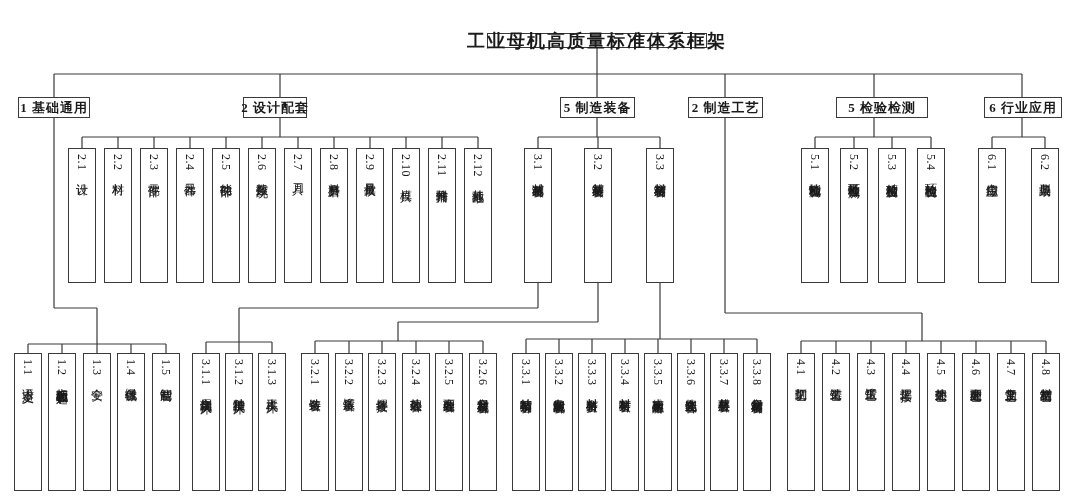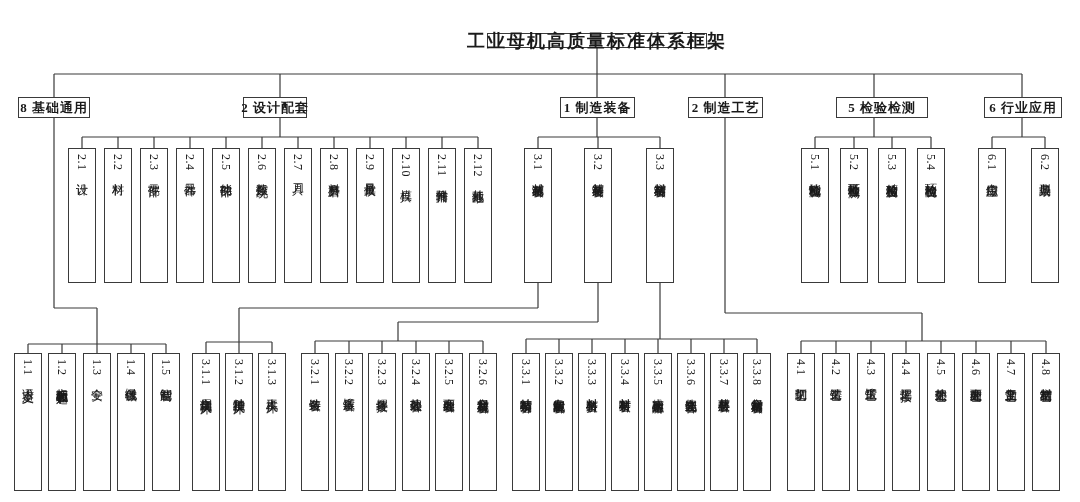--- a/index.html
+++ b/index.html
@@ -33,23 +33,23 @@
       <path d="M54 118 V308 M54 308 H97 M97 308 V344 M28 344 H166 M28 344 V353 M62 344 V353 M97 344 V353 M131 344 V353 M166 344 V353"></path>
       <path d="M538 283 V308 M538 308 H239 M239 308 V342 M206 342 H272 M206 342 V353 M239 342 V353 M272 342 V353"></path>
       <path d="M598 283 V322 M598 322 H398 M398 322 V341 M315 341 H483 M315 341 V353 M349 341 V353 M382 341 V353 M416 341 V353 M449 341 V353 M483 341 V353"></path>
       <path d="M660 283 V339 M526 339 H757 M526 339 V353 M559 339 V353 M592 339 V353 M625 339 V353 M658 339 V353 M691 339 V353 M724 339 V353 M757 339 V353"></path>
       <path d="M725 118 V313 M725 313 H922 M922 313 V341 M801 341 H1046 M801 341 V353 M836 341 V353 M871 341 V353 M906 341 V353 M941 341 V353 M976 341 V353 M1011 341 V353 M1046 341 V353"></path>
     </g>
   </svg>
 
   <div class="box rootbox">工业母机高质量标准体系框架</div>
 
-  <div class="box hbox" style="left:18px;width:72px">8 基础通用</div>
+  <div class="box hbox" style="left:18px;width:72px">1 基础通用</div>
   <div class="box hbox" style="left:243px;width:64px">2 设计配套</div>
-  <div class="box hbox" style="left:560px;width:75px">1 制造装备</div>
+  <div class="box hbox" style="left:560px;width:75px">5 制造装备</div>
   <div class="box hbox" style="left:688px;width:75px">2 制造工艺</div>
   <div class="box hbox" style="left:836px;width:92px">5 检验检测</div>
   <div class="box hbox" style="left:984px;width:78px">6 行业应用</div>
 
   <div class="box vbox v2" style="left:68px">
       <span class="vt">2.1 设计</span>
     </div>
   <div class="box vbox v2" style="left:104px">
       <span class="vt">2.2 材料</span>
     </div>

